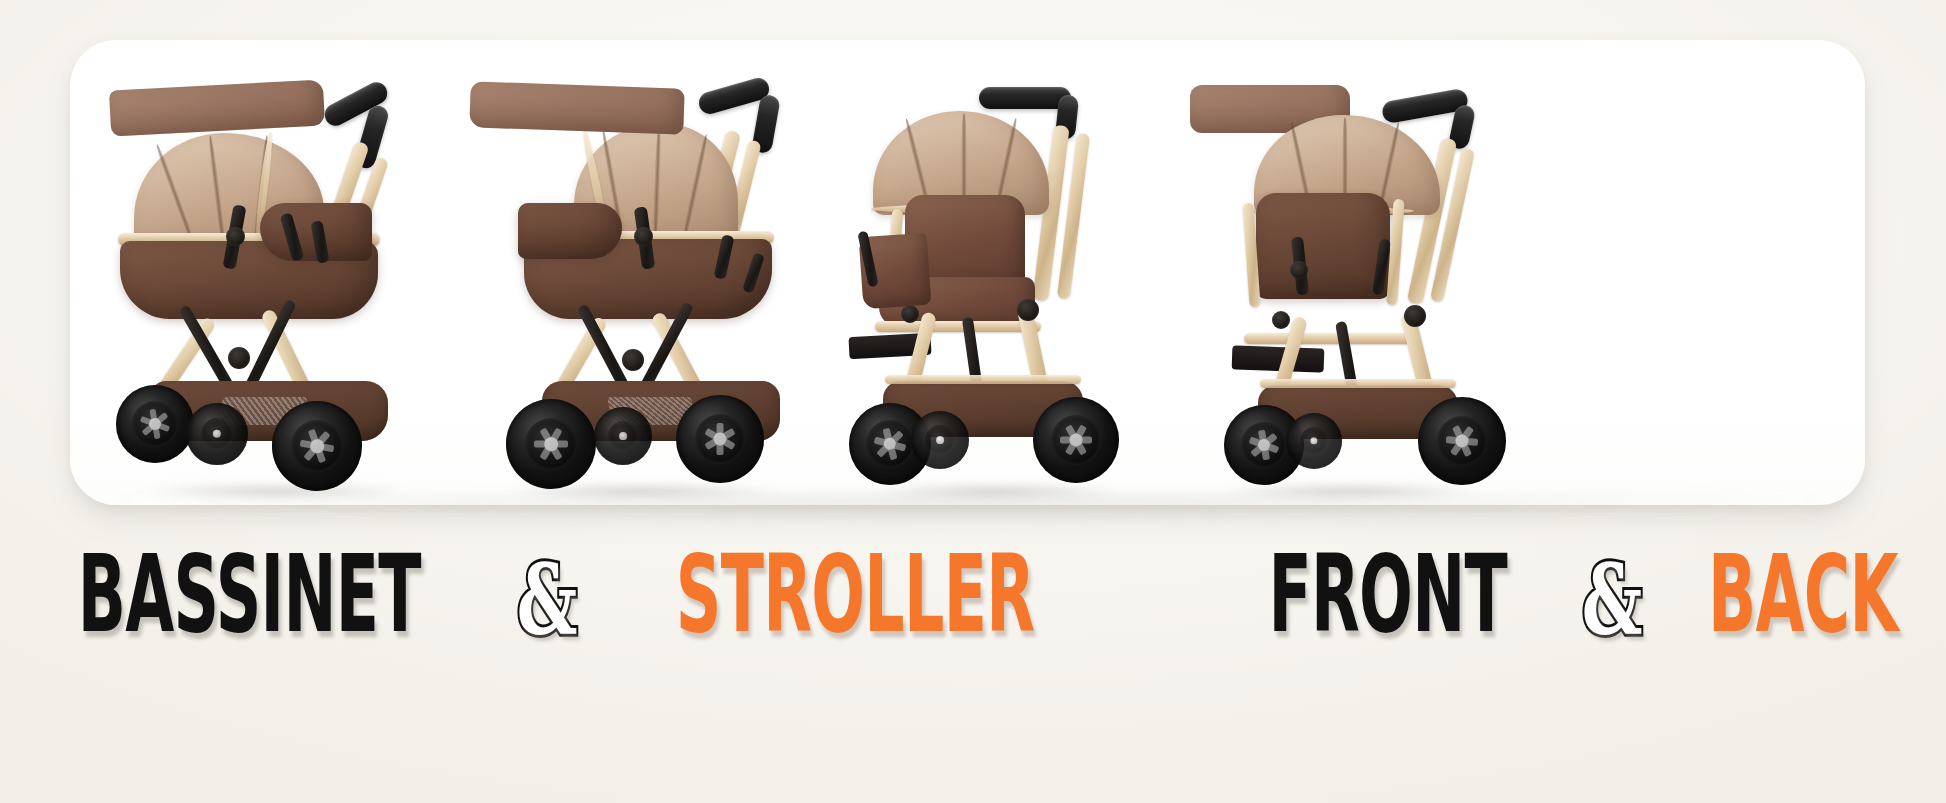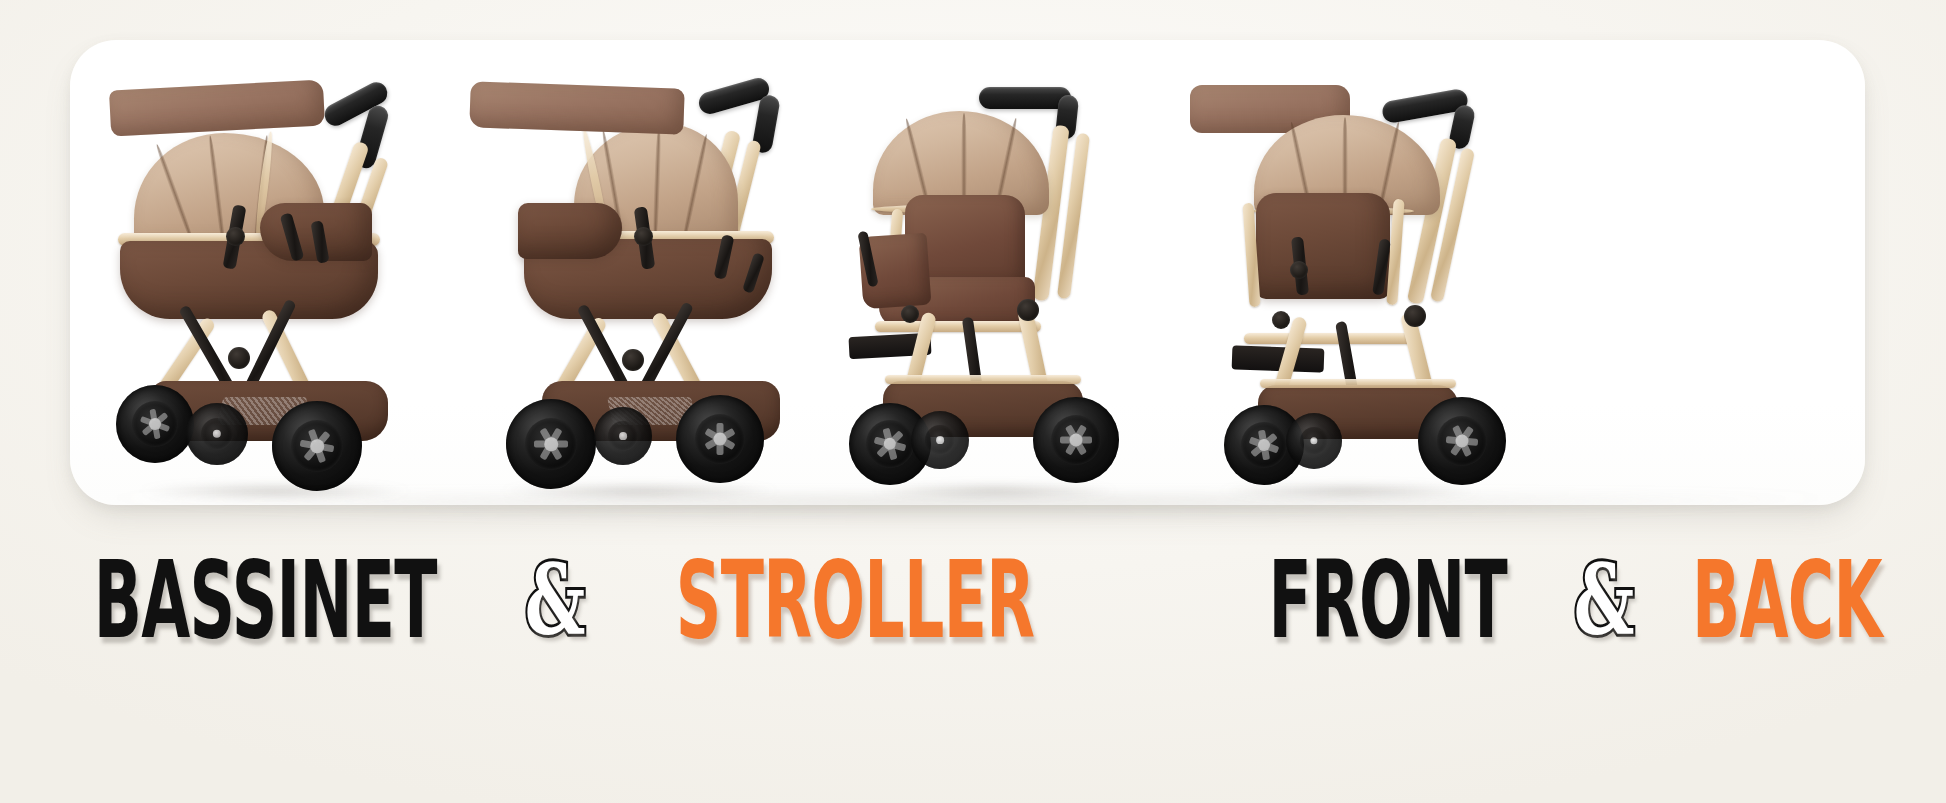--- a/index.html
+++ b/index.html
@@ -134,21 +134,21 @@
     border-radius:4px;
   }
 
   
   #caption-row{
     position:absolute;
     left:0; top:520px; width:1946px; height:160px;
     display:flex; align-items:center; justify-content:center;
     gap:118px;
   }
-  .caption-group{ display:flex; align-items:center; gap:14px; }
+  .caption-group{ display:flex; align-items:flex-start; gap:22px; }
   .cap-word{
     font-family:"DejaVu Sans", sans-serif;
     font-weight:700;
     font-size:88px;
     line-height:.95;
     letter-spacing:-1px;
     transform:scaleX(.72) scaleY(1.22);
     transform-origin:center;
     white-space:nowrap;
   }

